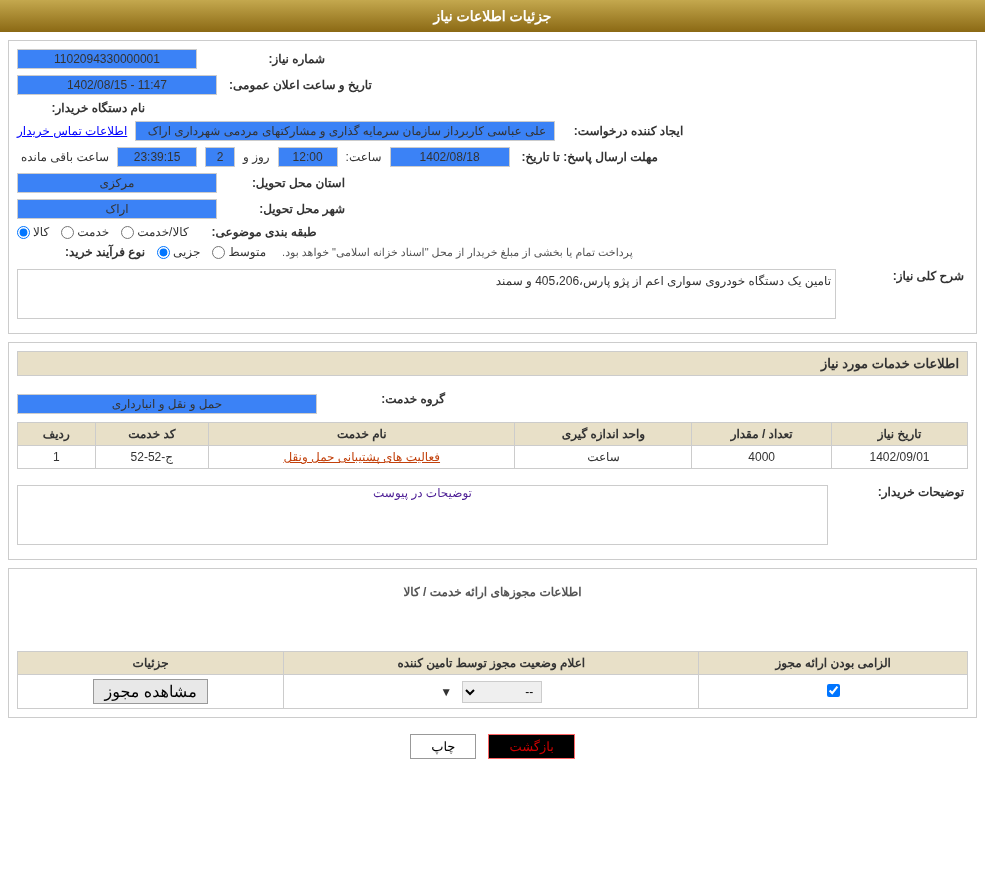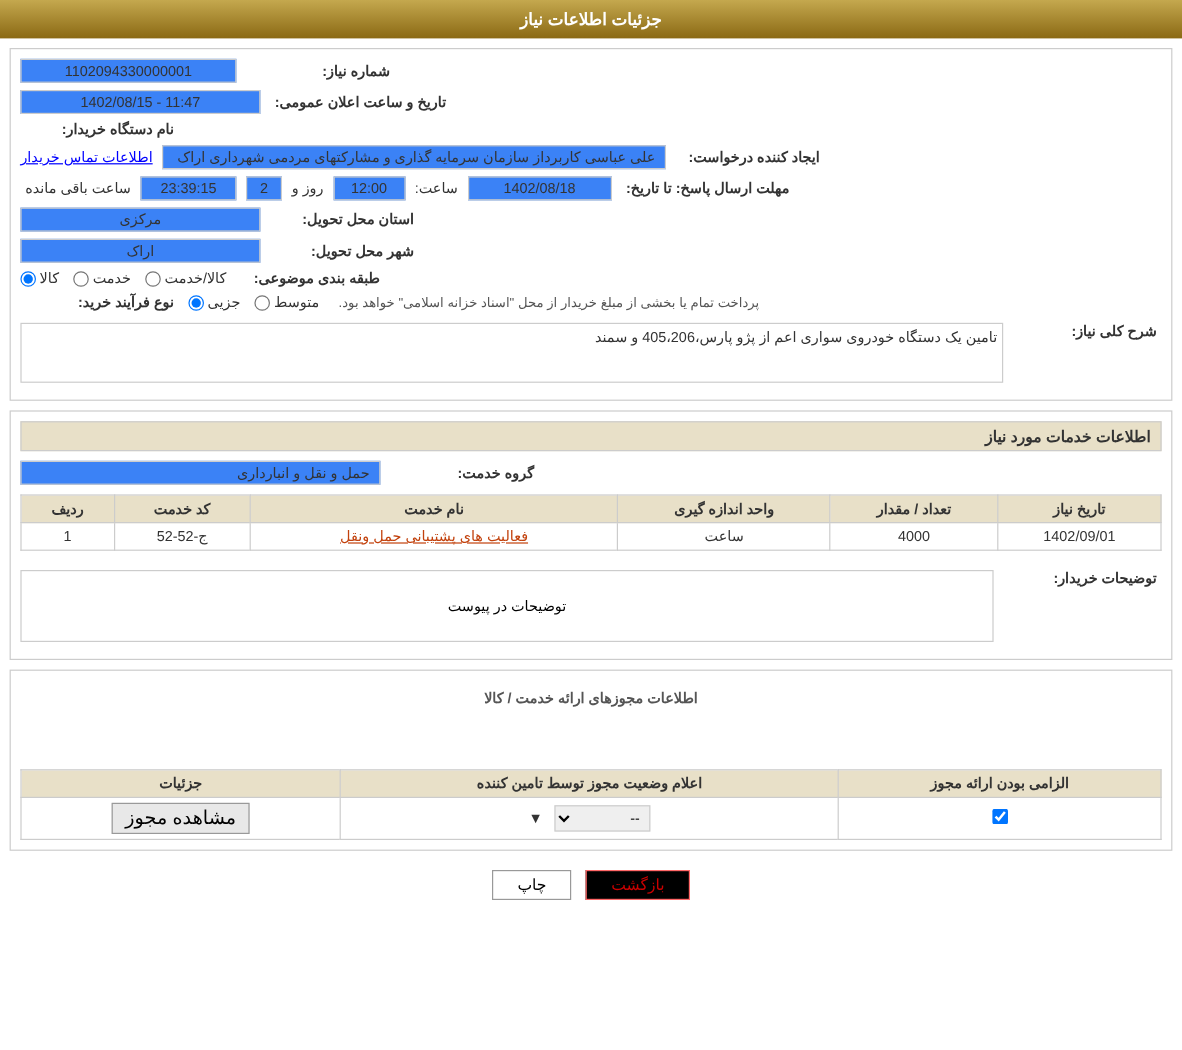--- a/index.html
+++ b/index.html
@@ -282,21 +282,21 @@
       <div class="description-box" style="min-width:420px; min-height:50px;">تامین یک دستگاه خودروی سواری اعم از پژو پارس،405،206 و سمند</div>
     </div>
 
   </div>
 
   <div class="section">
     <div class="section-title">اطلاعات خدمات مورد نیاز</div>
 
     <div class="info-row">
       <span class="info-label">گروه خدمت:</span>
-      <span class="info-value" style="min-width:300px; text-align:right; padding:2px 8px;">حمل و نقل و انبارداری</span>
+      <span class="info-value" style="min-width:300px; text-align:center; padding:2px 8px;margin-top:10px;">حمل و نقل و انبارداری</span>
     </div>
 
     <table class="services-table">
       <thead>
         <tr>
           <th><span>تاریخ نیاز</span></th>
           <th><span>تعداد / مقدار</span></th>
           <th><span>واحد اندازه گیری</span></th>
           <th><span>نام خدمت</span></th>
           <th><span>کد خدمت</span></th>
@@ -311,21 +311,21 @@
       <td class="link-blue">فعالیت های پشتیبانی حمل ونقل</td>
       <td>ج-52-52</td>
       <td>1</td>
     </tr>
         </tbody>
     </table>
 
     <div class="buyer-desc-row" style="margin-top:12px;">
       <span class="info-label" style="margin-top:4px;">توضیحات خریدار:</span>
       <div style="flex:1; margin-right:8px;">
-        <div class="description-box" style="min-height:60px; color:#000000; text-align:center; padding-top:22px;">توضیحات در پیوست</div>
+        <div class="description-box" style="min-height:60px; color:#4c1d95; text-align:center; padding-top:0;">توضیحات در پیوست</div>
       </div>
     </div>
   </div>
 
   <div class="section">
     <div class="permits-section-title">اطلاعات مجوزهای ارائه خدمت / کالا</div>
 
     <div style="height:40px;"></div>
 
     <table class="permits-table">

